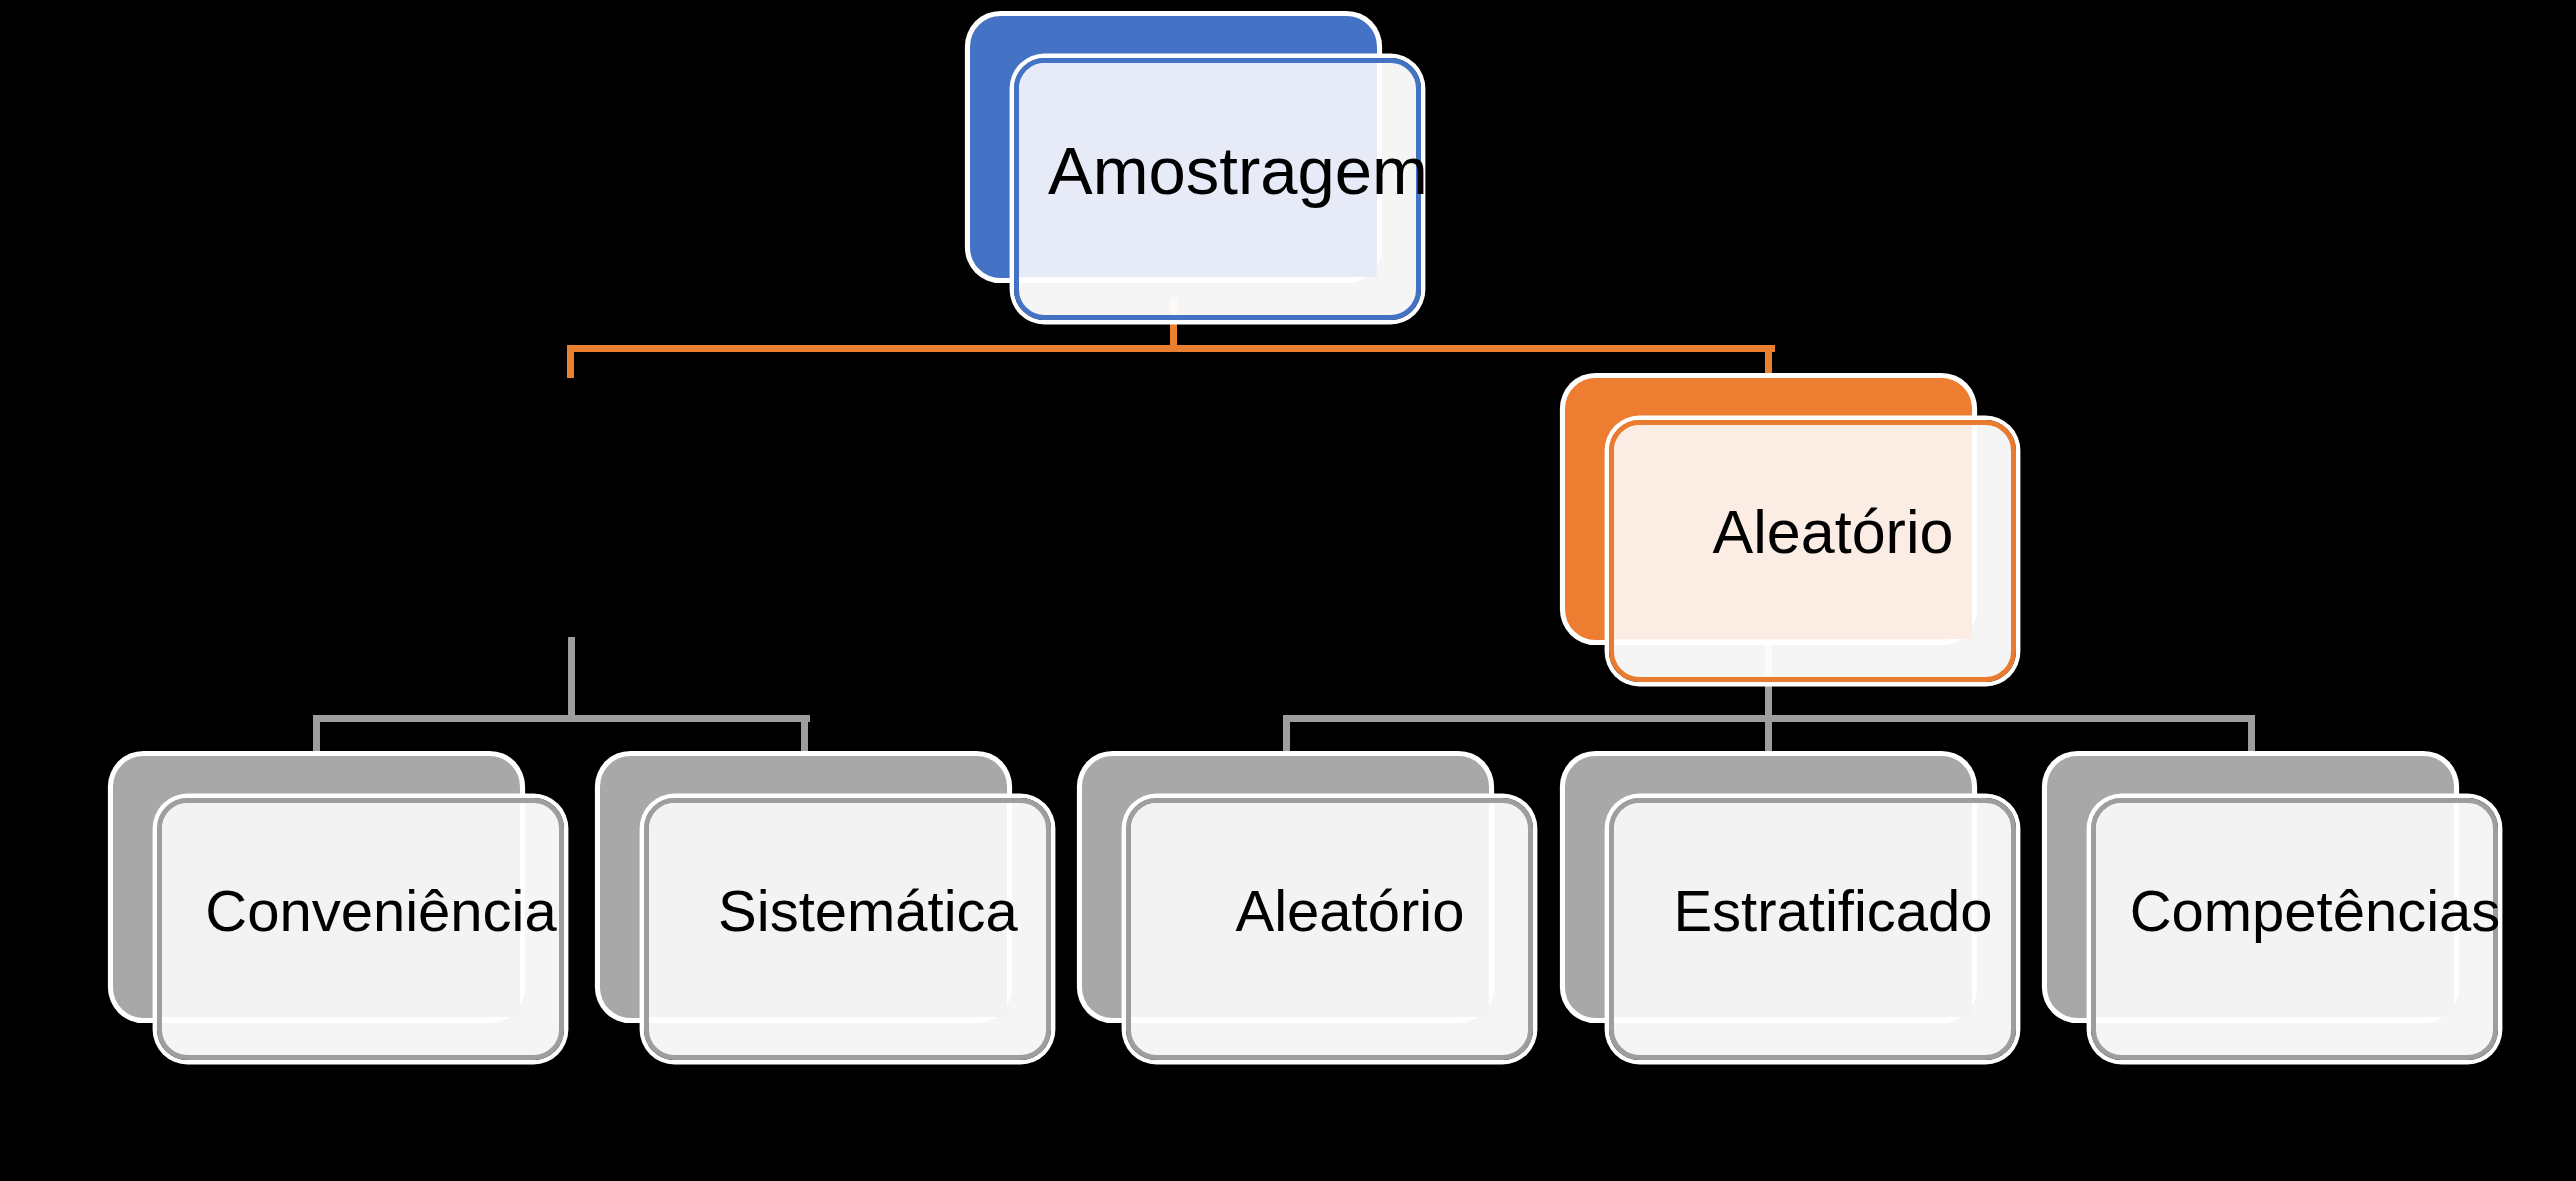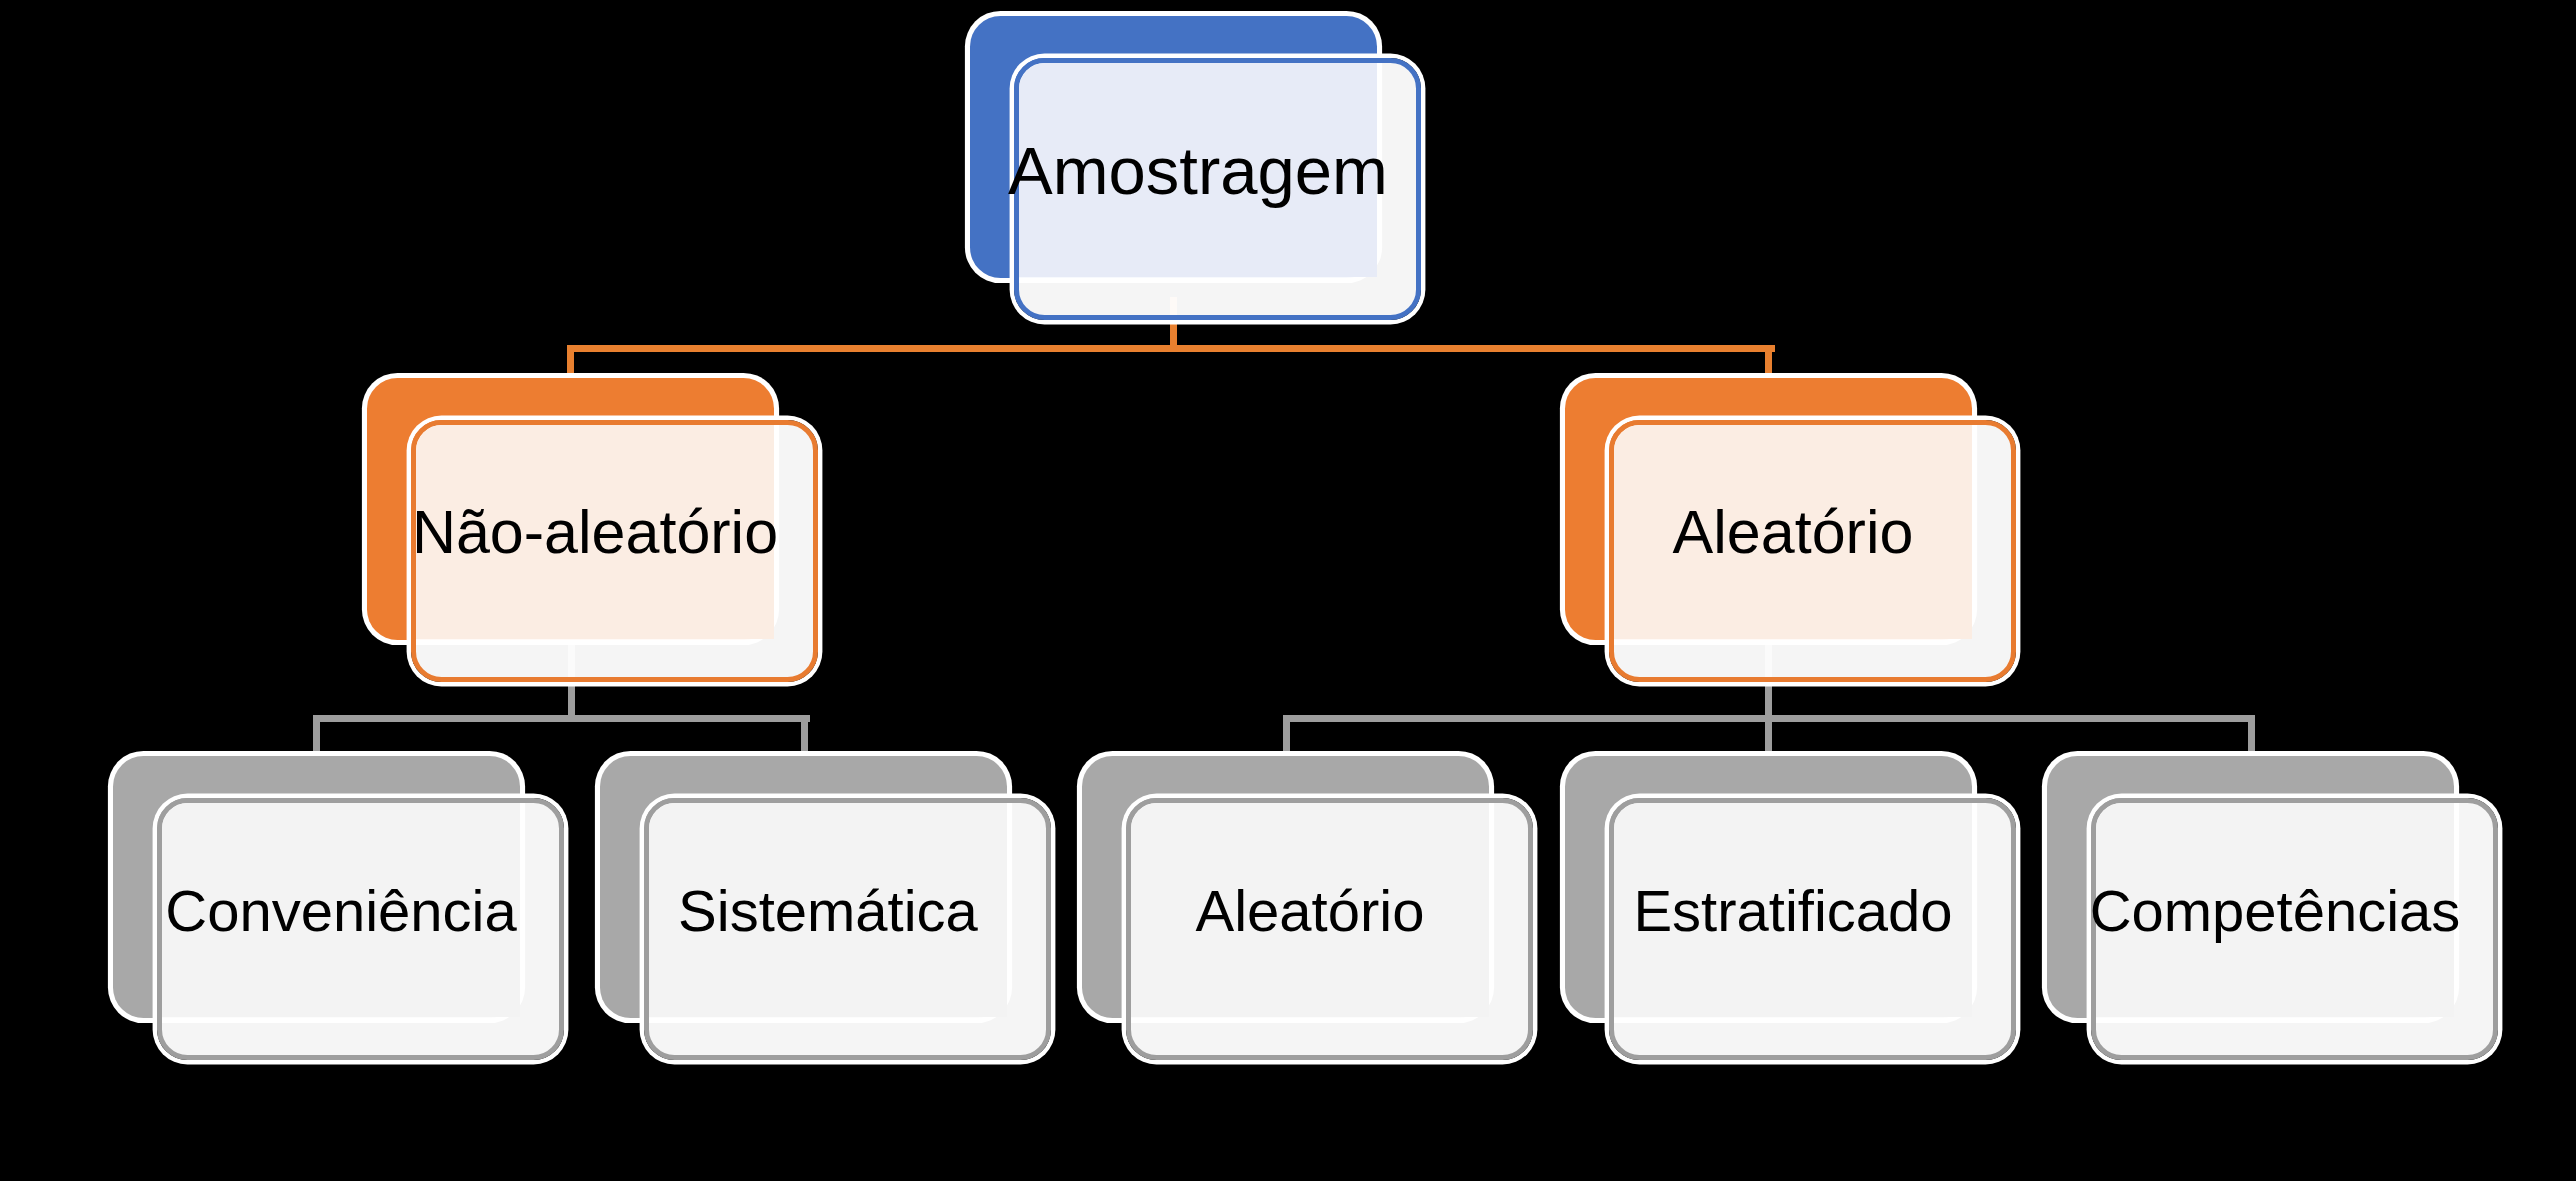--- a/index.html
+++ b/index.html
@@ -50,20 +50,21 @@
   .node-label {
     position: absolute;
     left: 49px; top: 47px;
     width: 358px; height: 214px;
     display: flex;
     align-items: center;
     justify-content: center;
     white-space: nowrap;
     color: #000000;
     z-index: 3;
+    padding-left: 40px;
   }
 
   
   .theme-blue   .shape-back  { background: #4472C4; }
   .theme-blue   .shape-front { border-color: #4472C4; }
   .theme-blue   .shape-tint  { background: #E7EBF7; }
 
   .theme-orange .shape-back  { background: #ED7D31; }
   .theme-orange .shape-front { border-color: #E87B30; }
   .theme-orange .shape-tint  { background: #FBEDE3; }
@@ -139,26 +140,20 @@
   <div class="conn gray c-drop-l3c"></div>
   <div class="conn gray c-drop-l3e"></div>
 
   <div class="node theme-blue pos-root">
     <div class="shape-back"></div>
     <div class="shape-front"></div>
     <div class="shape-tint"></div>
     <div class="node-label">Amostragem</div>
   </div>
 
-  <div class="node theme-orange pos-l2a">
-    <div class="shape-back"></div>
-    <div class="shape-front"></div>
-    <div class="shape-tint"></div>
-    <div class="node-label">Não-aleatório</div>
-  </div>
 
   <div class="node theme-orange pos-l2b">
     <div class="shape-back"></div>
     <div class="shape-front"></div>
     <div class="shape-tint"></div>
     <div class="node-label">Aleatório</div>
   </div>
 
   <div class="node theme-gray pos-l3a">
     <div class="shape-back"></div>

